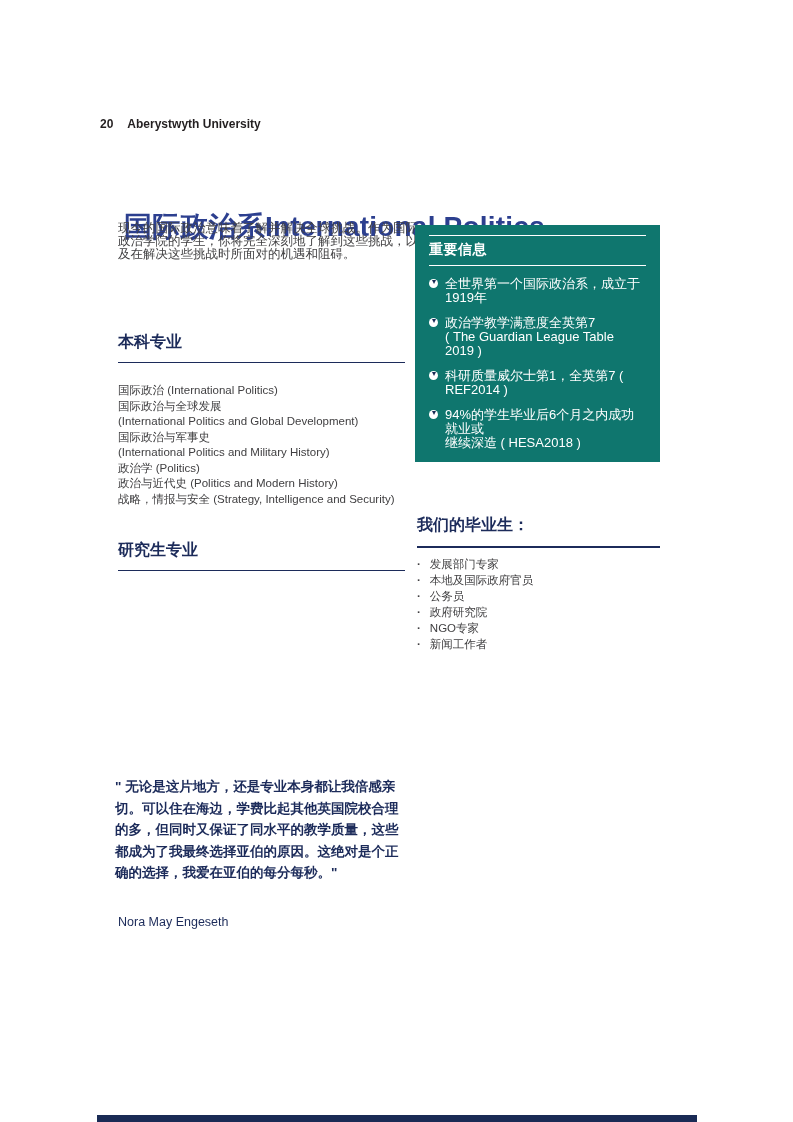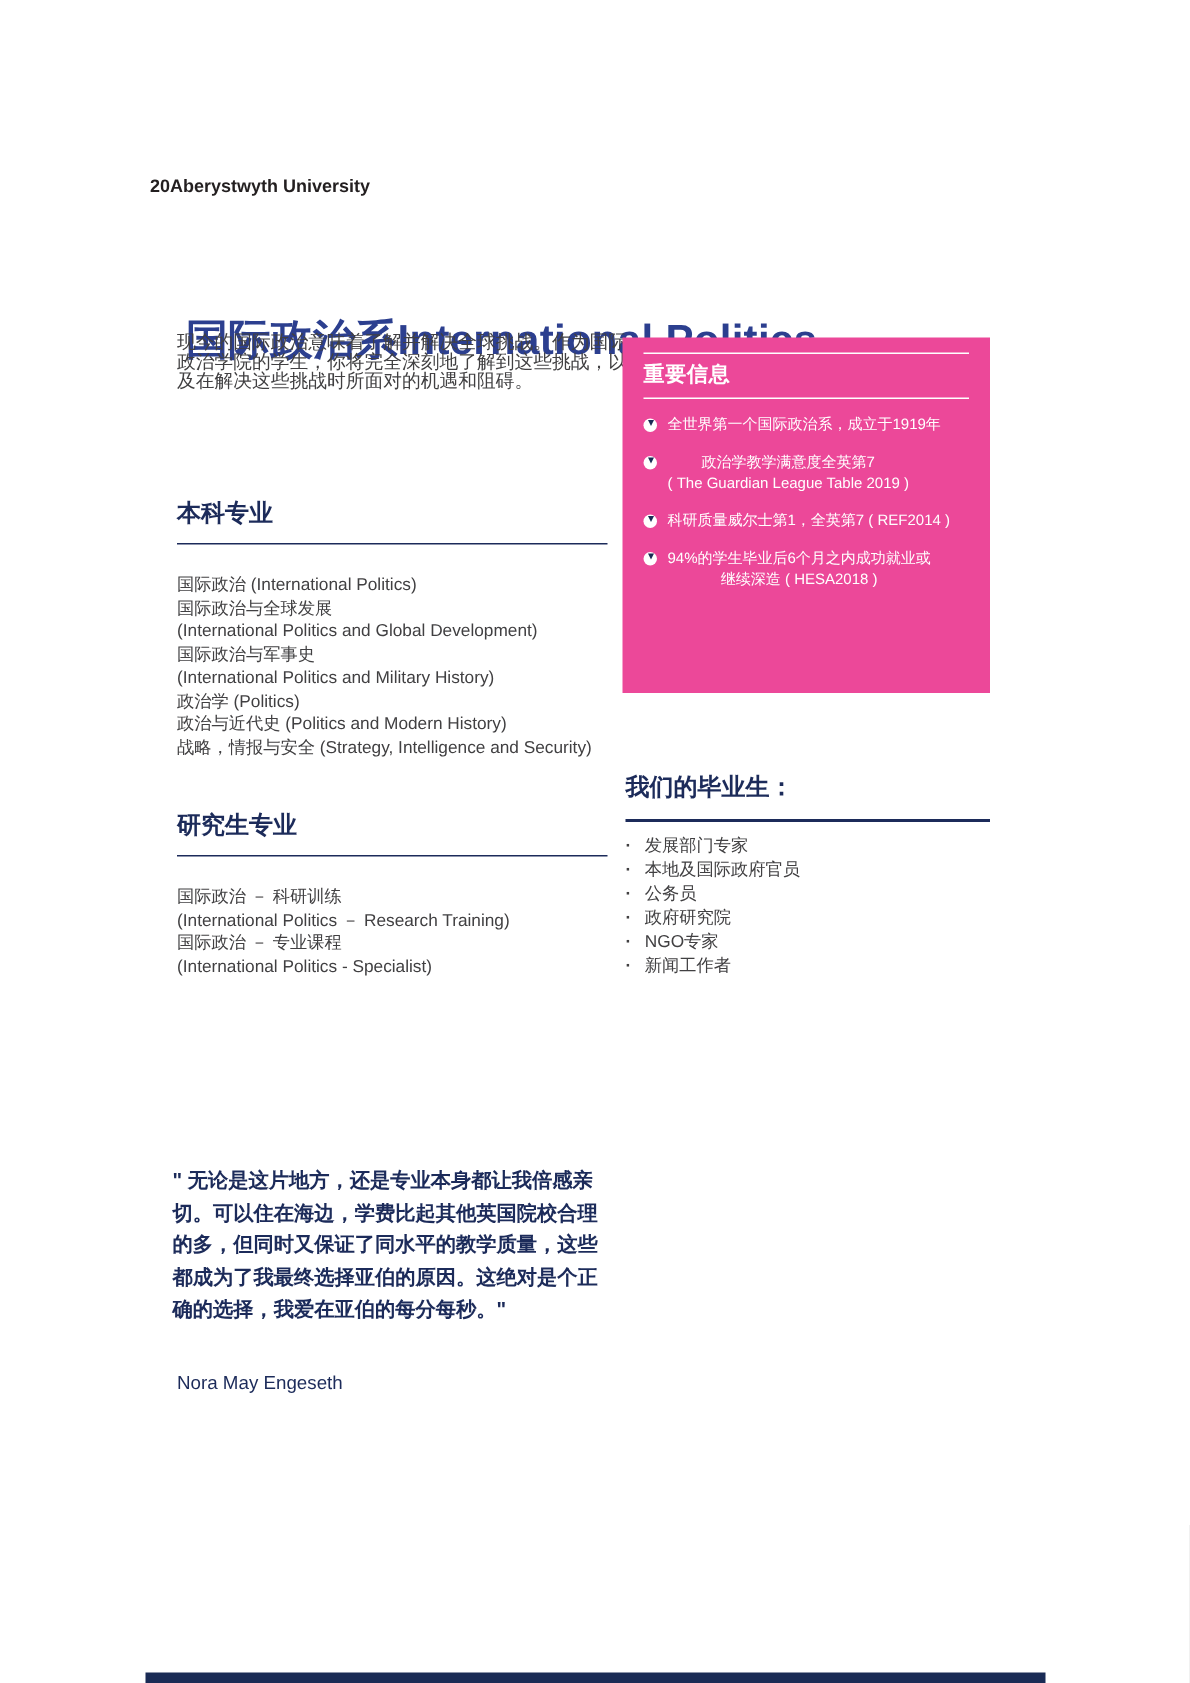--- a/index.html
+++ b/index.html
@@ -3,49 +3,49 @@
 <meta charset="utf-8">
 <style>
   html,body { margin:0; padding:0; background:#e8e8e8; }
   #page {
     position:relative; width:793px; height:1122px; margin:0 auto;
     background:#ffffff; overflow:hidden;
     font-family:"Liberation Sans","DejaVu Sans",sans-serif;
     -webkit-font-smoothing:antialiased;
   }
   
-  .running-header { position:absolute; left:100px; top:117px; display:flex; 
+  .running-header { position:absolute; left:100px; top:117px; display:flex; gap:14px;
     font-size:12px; font-weight:bold; color:#231f20; }
   
   .page-title { position:absolute; left:124px; top:160px; font-size:28px; font-weight:bold;
     color:#2c3f8f; letter-spacing:0.2px; white-space:nowrap;margin-top:48px; }
   
   .intro { position:absolute; left:118px; top:222px; width:310px; font-size:12.5px;
     line-height:13px; color:#414042; white-space:pre-line; }
   
   .section { position:absolute; left:118px; width:287px; }
   .sec-undergrad { top:332px; }
   .sec-postgrad  { top:540px; }
   .sec-head { font-size:16px; font-weight:bold; color:#1c2b5a; padding-bottom:9px;
     border-bottom:1.5px solid #1c2b5a; }
   .course-list { margin-top:20px; }
   .course-line { font-size:11.5px; line-height:15.5px; color:#414042; white-space:nowrap; }
   
   .facts-box { position:absolute; left:415px; top:225px; width:245px; height:237px;
-    box-sizing:border-box; background:#ec4899; color:#ffffff; padding:10px 14px 8px 14px;
+    box-sizing:border-box; background:#0f766e; color:#ffffff; padding:10px 14px 8px 14px;
     overflow:hidden; }
   .box-rule { height:1px; background:#ffffff; }
   .box-title { font-size:14px; font-weight:bold; padding:5px 0 6px 0; letter-spacing:0.5px; }
   .fact { display:flex; gap:7px; margin-top:11px; align-items:flex-start; }
   .fact-icon { flex:none; width:9px; height:9px; border-radius:50%; background:#ffffff;
     position:relative; margin-top:2px; }
   .fact-icon::after { content:""; position:absolute; left:2.5px; top:1px; width:0; height:0;
     border-left:2px solid transparent; border-right:2px solid transparent;
     border-top:4px solid #1a2b55; }
-  .fact-text { font-size:10px; line-height:14px; white-space:pre-line;text-align:center; }
+  .fact-text { font-size:13px; line-height:14px; white-space:pre-line; }
   
   .graduates { position:absolute; left:417px; top:485px; width:243px;margin-top:30px; }
   .grad-head { font-size:16px; font-weight:bold; color:#1c2b5a; padding-bottom:10px;
     border-bottom:2px solid #1c2b5a; }
   .grad-list { margin-top:8px; }
   .grad-item { display:flex; gap:9px; font-size:11.5px; line-height:16px; color:#414042; }
   .grad-dot { color:#414042; font-weight:bold; }
   
   .quote { position:absolute; left:115px; top:776px; width:310px; font-size:13.5px;
     font-weight:bold; color:#1c2b5a; line-height:21.5px; white-space:pre-line; }
@@ -80,27 +80,20 @@
         <div class="course-line">国际政治与军事史</div>
         <div class="course-line">(International Politics and Military History)</div>
         <div class="course-line">政治学 (Politics)</div>
         <div class="course-line">政治与近代史 (Politics and Modern History)</div>
         <div class="course-line">战略，情报与安全 (Strategy, Intelligence and Security)</div>
       </div>
   </div>
 
   <div class="section sec-postgrad">
     <div class="sec-head">研究生专业</div>
-    <div class="course-list">
-
-    <div class="course-line">国际政治 － 科研训练</div>
-        <div class="course-line"> (International Politics － Research Training)</div>
-        <div class="course-line">国际政治 － 专业课程</div>
-        <div class="course-line">(International Politics - Specialist)</div>
-      </div>
   </div>
 
   <div class="facts-box">
     <div class="box-rule"></div>
     <div class="box-title">重要信息</div>
     <div class="box-rule"></div>
     <div class="facts">
 
     <div class="fact">
           <span class="fact-icon"></span>

